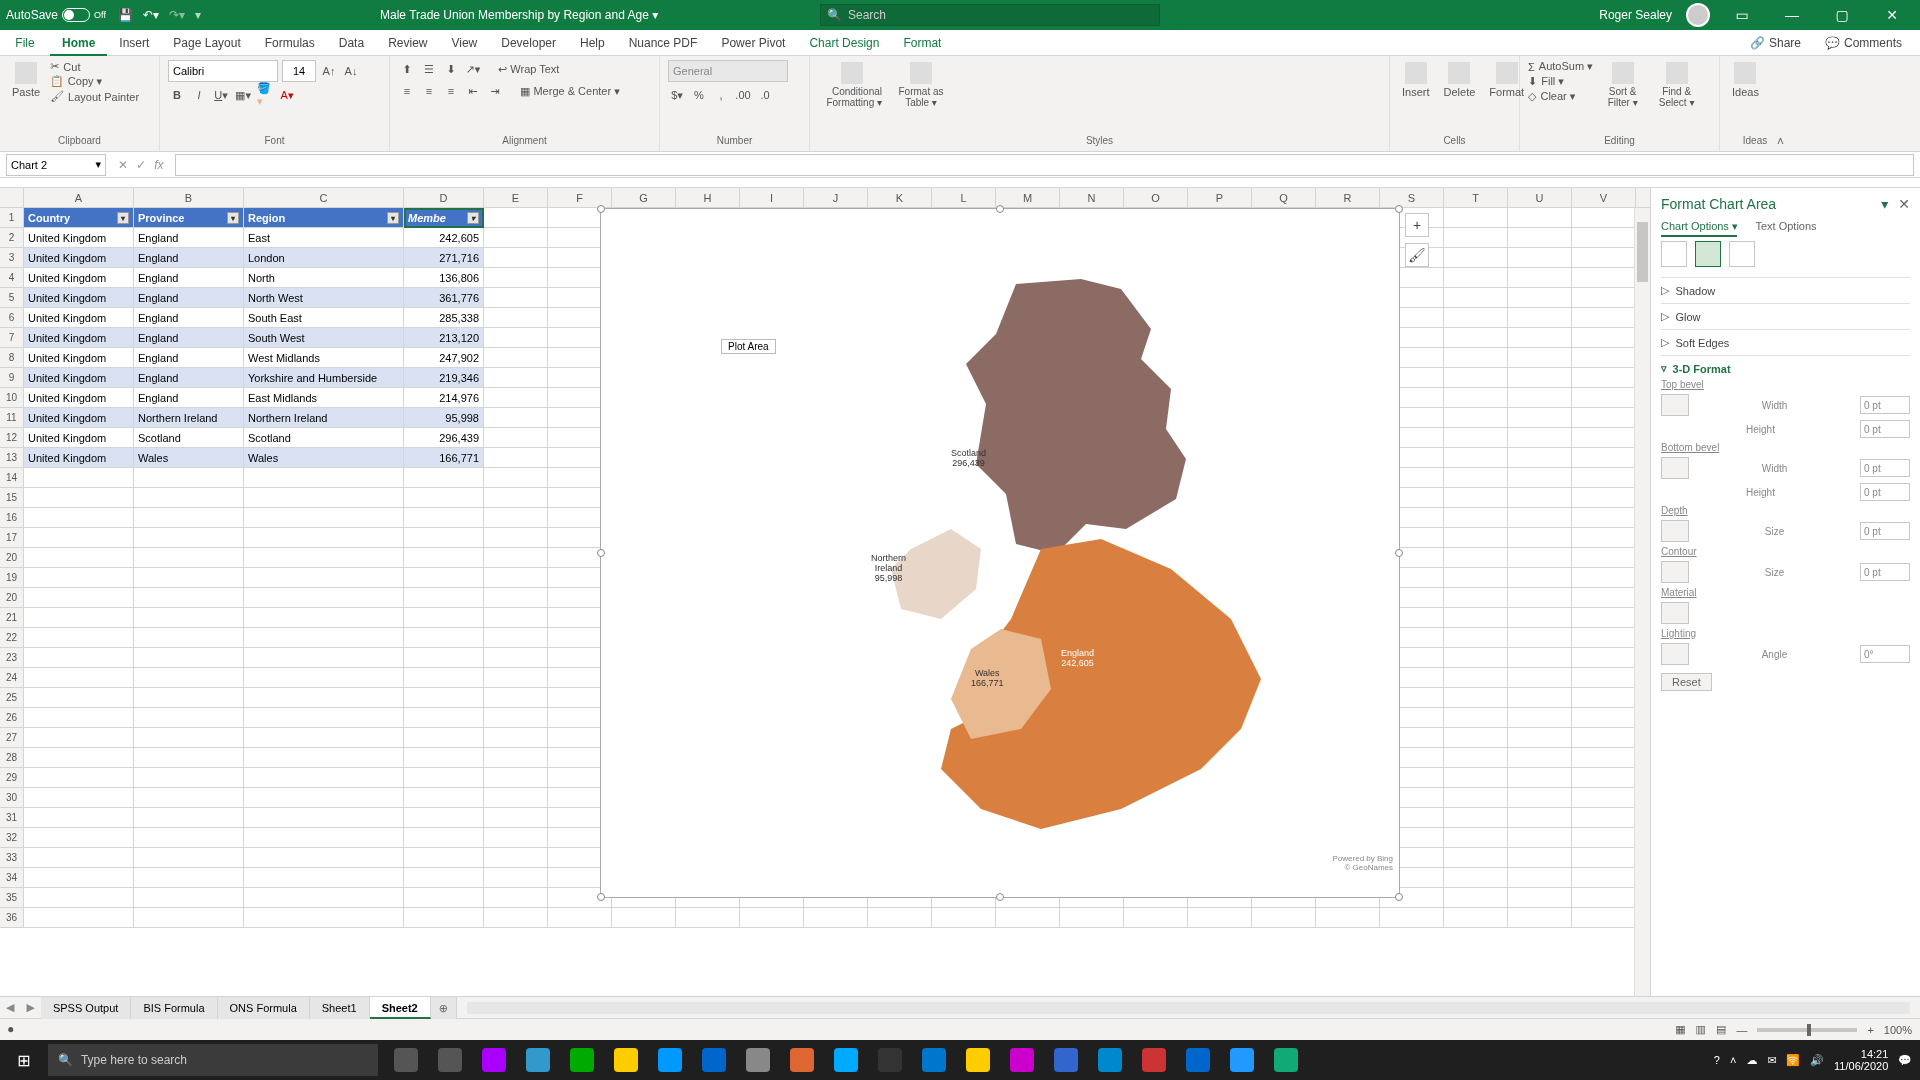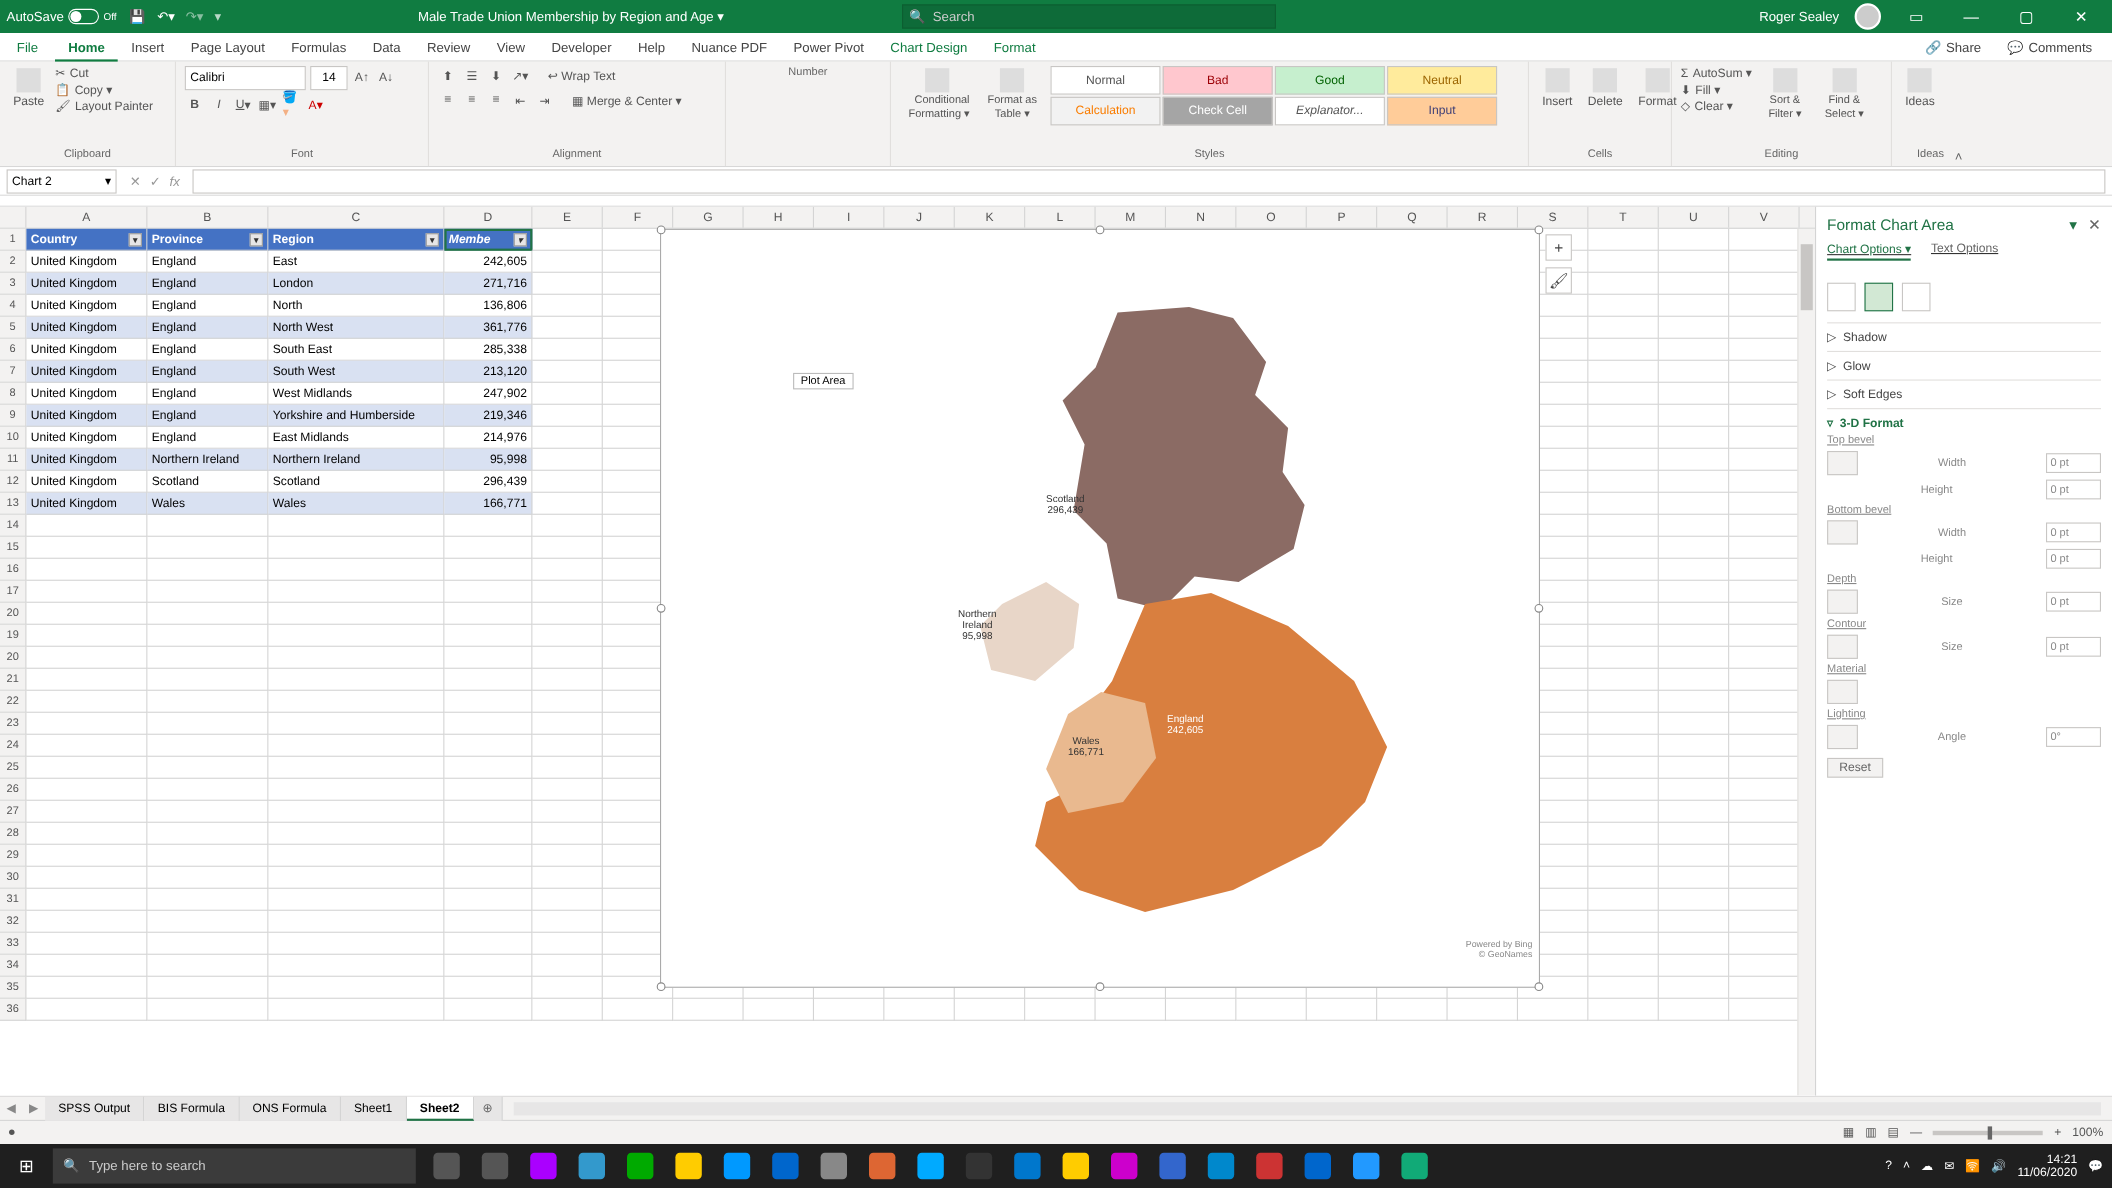--- a/index.html
+++ b/index.html
@@ -87,21 +87,21 @@
 .chart-title { text-align: center; font-size: 14px; color: #595959; padding: 4px; }
 .plot-label { position: absolute; left: 120px; top: 130px; border: 1px solid #bbb; padding: 1px 6px; font-size: 10px; background: #fff; }
 .chart-btn { position: absolute; right: -30px; width: 24px; height: 24px; border: 1px solid #c8c6c4; background: #fff; text-align: center; line-height: 22px; font-size: 14px; color: #444; }
 .map-region { position: absolute; font-size: 9px; color: #333; text-align: center; line-height: 1.1; }
 .attrib { position: absolute; right: 6px; bottom: 24px; font-size: 8px; color: #888; text-align: right; line-height: 1.1; }
 .map-svg { position: absolute; left: 180px; top: 40px; width: 540px; height: 620px; }
 
 
 .side-pane h3 { font-size: 14px; font-weight: 400; color: #217346; margin-bottom: 8px; display: flex; justify-content: space-between; align-items: center; }
 .side-pane .close { font-size: 14px; color: #666; }
-.side-tabs { display: flex; gap: 18px; font-size: 11px; margin-bottom: 20px; text-decoration: underline; }
+.side-tabs { display: flex; gap: 18px; font-size: 11px; margin-bottom: 4px; }
 .side-tabs span { color: #666; padding-bottom: 2px; }
 .side-tabs span.active { color: #217346; border-bottom: 2px solid #217346; }
 .side-icons { display: flex; gap: 8px; margin-bottom: 10px; }
 .side-icons .ic { width: 26px; height: 26px; border: 1px solid #c8c6c4; }
 .side-icons .ic.active { background: #d2e8d4; border-color: #217346; }
 .section { border-top: 1px solid #e1dfdd; padding: 6px 0; font-size: 11px; color: #444; }
 .section.expanded .sec-head { font-weight: 600; color: #217346; }
 .sec-head { display: flex; align-items: center; gap: 6px; cursor: pointer; }
 .prop-row { display: flex; align-items: center; justify-content: space-between; margin: 4px 0; font-size: 10px; color: #888; }
 .prop-row input { width: 50px; height: 18px; border: 1px solid #c8c6c4; font-size: 10px; text-align: left; padding: 0 3px; color: #888; }
@@ -254,42 +254,42 @@
         <span class="btn-ico">≡</span>
         <span class="btn-ico">≡</span>
         <span class="btn-ico">⇤</span>
         <span class="btn-ico">⇥</span>
         <span style="margin-left:12px">▦ <span>Merge &amp; Center ▾</span></span>
       </div>
     </div>
     <div class="group-label">Alignment</div>
   </div>
   <div class="group" style="width:150px">
+    <div class="group-body" style="flex-direction:column;gap:4px">
+      <input class="number-format" disabled="" value="General" style="">
+      <div class="fontrow">
+        <span class="btn-ico">$▾</span>
+        <span class="btn-ico">%</span>
+        <span class="btn-ico">,</span>
+        <span class="btn-ico">.00</span>
+        <span class="btn-ico">.0</span>
+      </div>
+    </div>
     <div class="group-label">Number</div>
   </div>
   <div class="group" style="width:580px">
     <div class="group-body">
       <div class="bigbtn">
           <div class="ico"></div>
           <span style="font-size:10px;max-width:60px;text-align:right">Conditional Formatting ▾</span>
         </div>
       <div class="bigbtn">
           <div class="ico"></div>
           <span style="font-size:10px;max-width:50px;text-align:center">Format as Table ▾</span>
         </div>
-      <div class="styles-gallery">
-        <div class="style-item">Normal</div>
-        <div class="style-item bad">Bad</div>
-        <div class="style-item good">Good</div>
-        <div class="style-item neutral">Neutral</div>
-        <div class="style-item calc">Calculation</div>
-        <div class="style-item check">Check Cell</div>
-        <div class="style-item explan">Explanator...</div>
-        <div class="style-item input">Input</div>
-      </div>
     </div>
     <div class="group-label">Styles</div>
   </div>
   <div class="group" style="width:130px">
     <div class="group-body">
       <div class="bigbtn">
           <div class="ico"></div>
           <span>Insert</span>
         </div>
       <div class="bigbtn">

